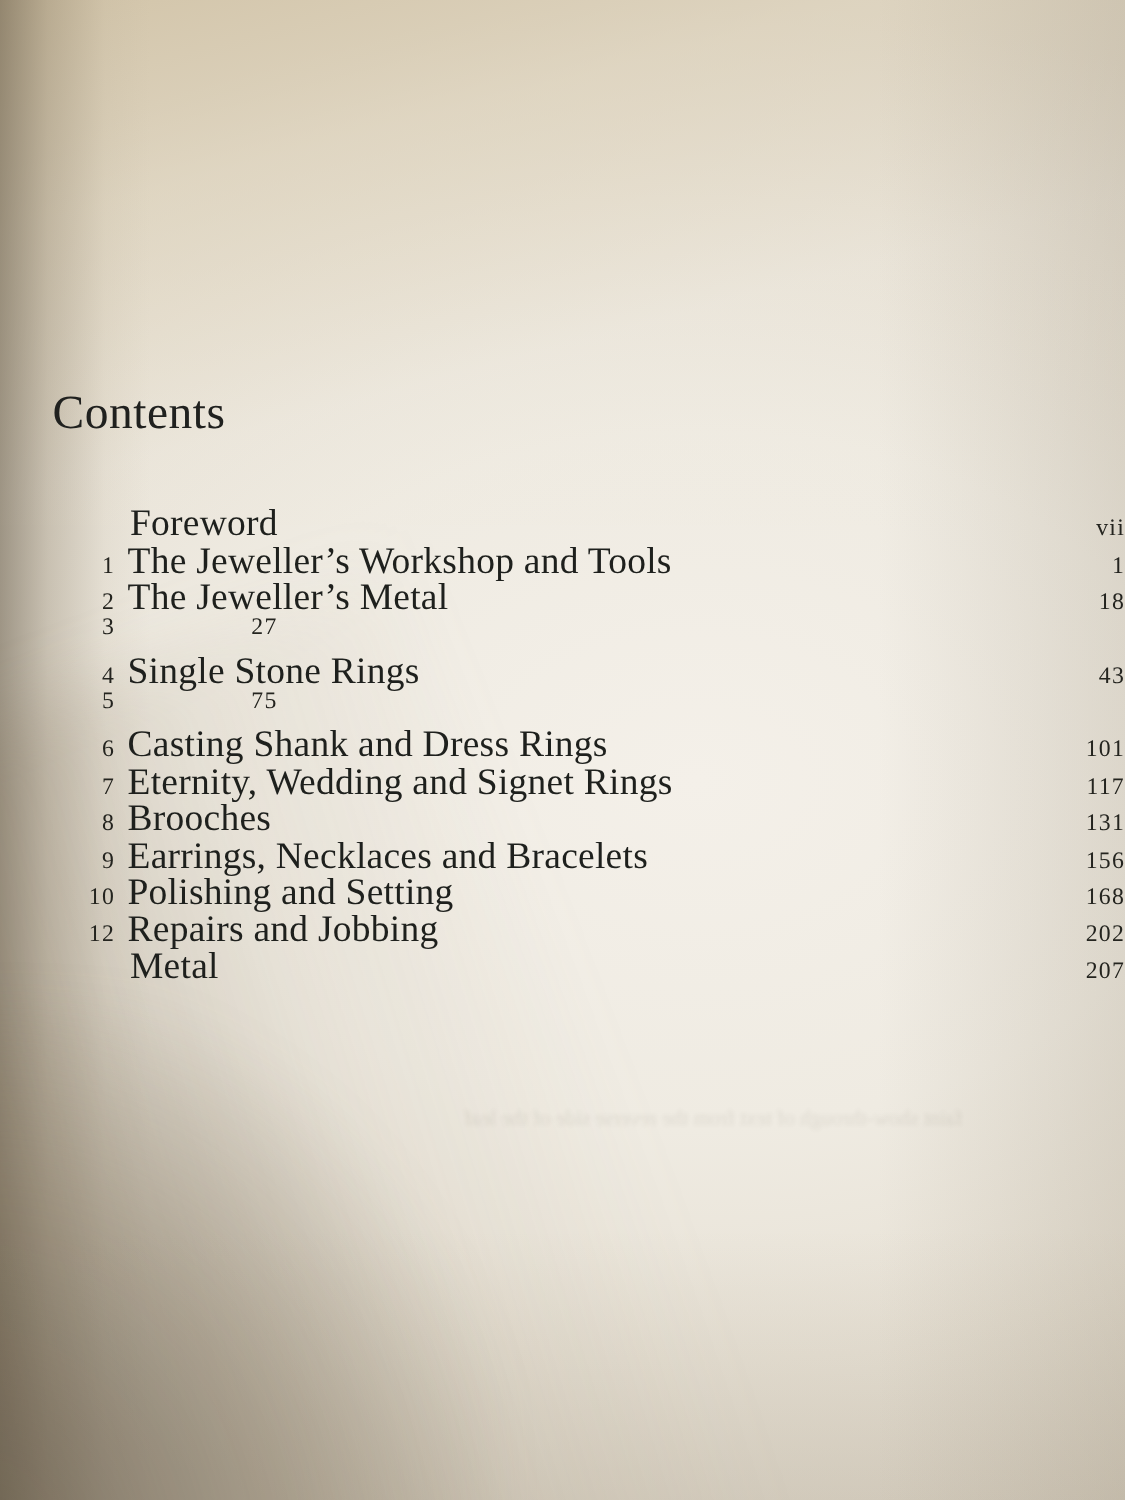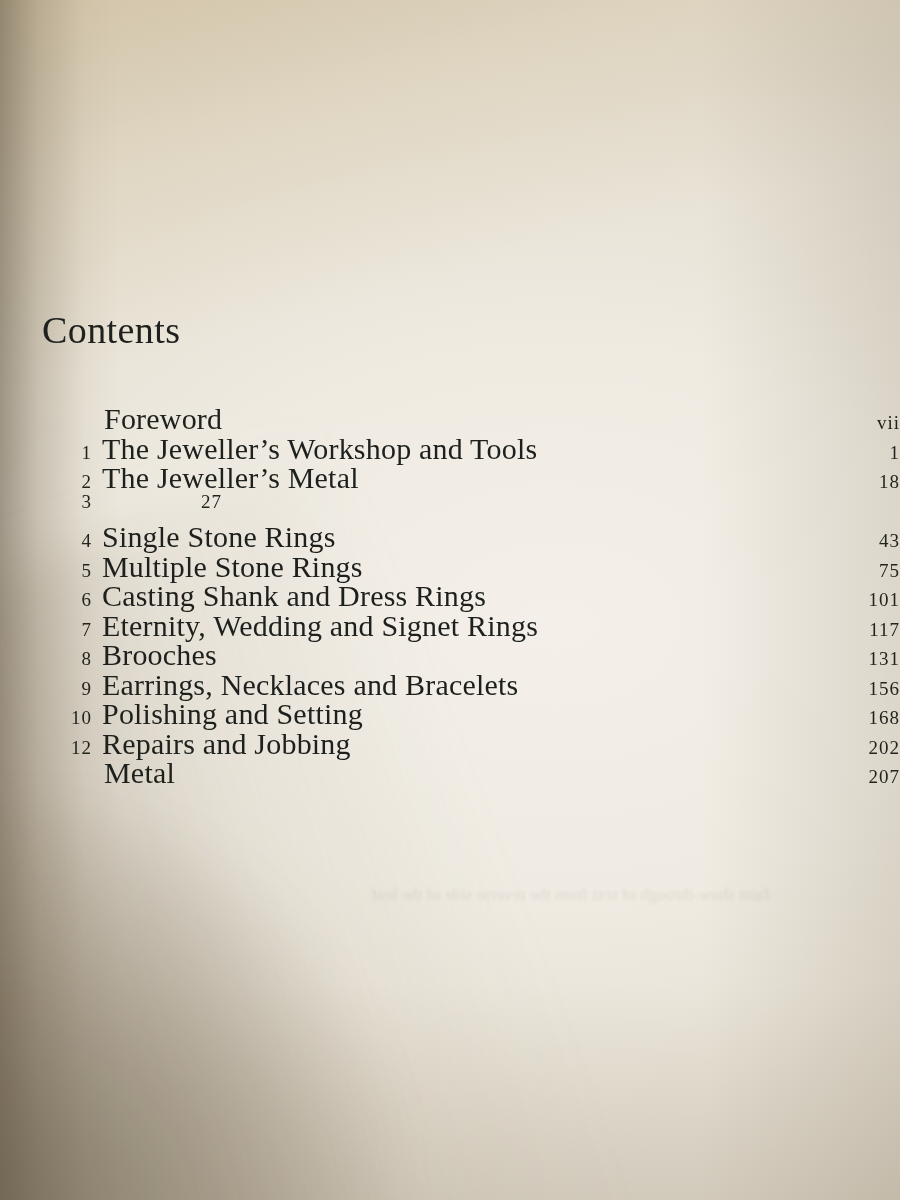--- a/index.html
+++ b/index.html
@@ -177,21 +177,20 @@
       </div>
 
       <div class="row">
         <div class="num">4</div>
         <div class="title">Single Stone Rings</div>
         <div class="page">43</div>
       </div>
 
       <div class="row">
         <div class="num">5</div>
-        <div class="title">Multiple Stone Rings</div>
         <div class="page">75</div>
       </div>
 
       <div class="row">
         <div class="num">6</div>
         <div class="title">Casting Shank and Dress Rings</div>
         <div class="page">101</div>
       </div>
 
       <div class="row">

